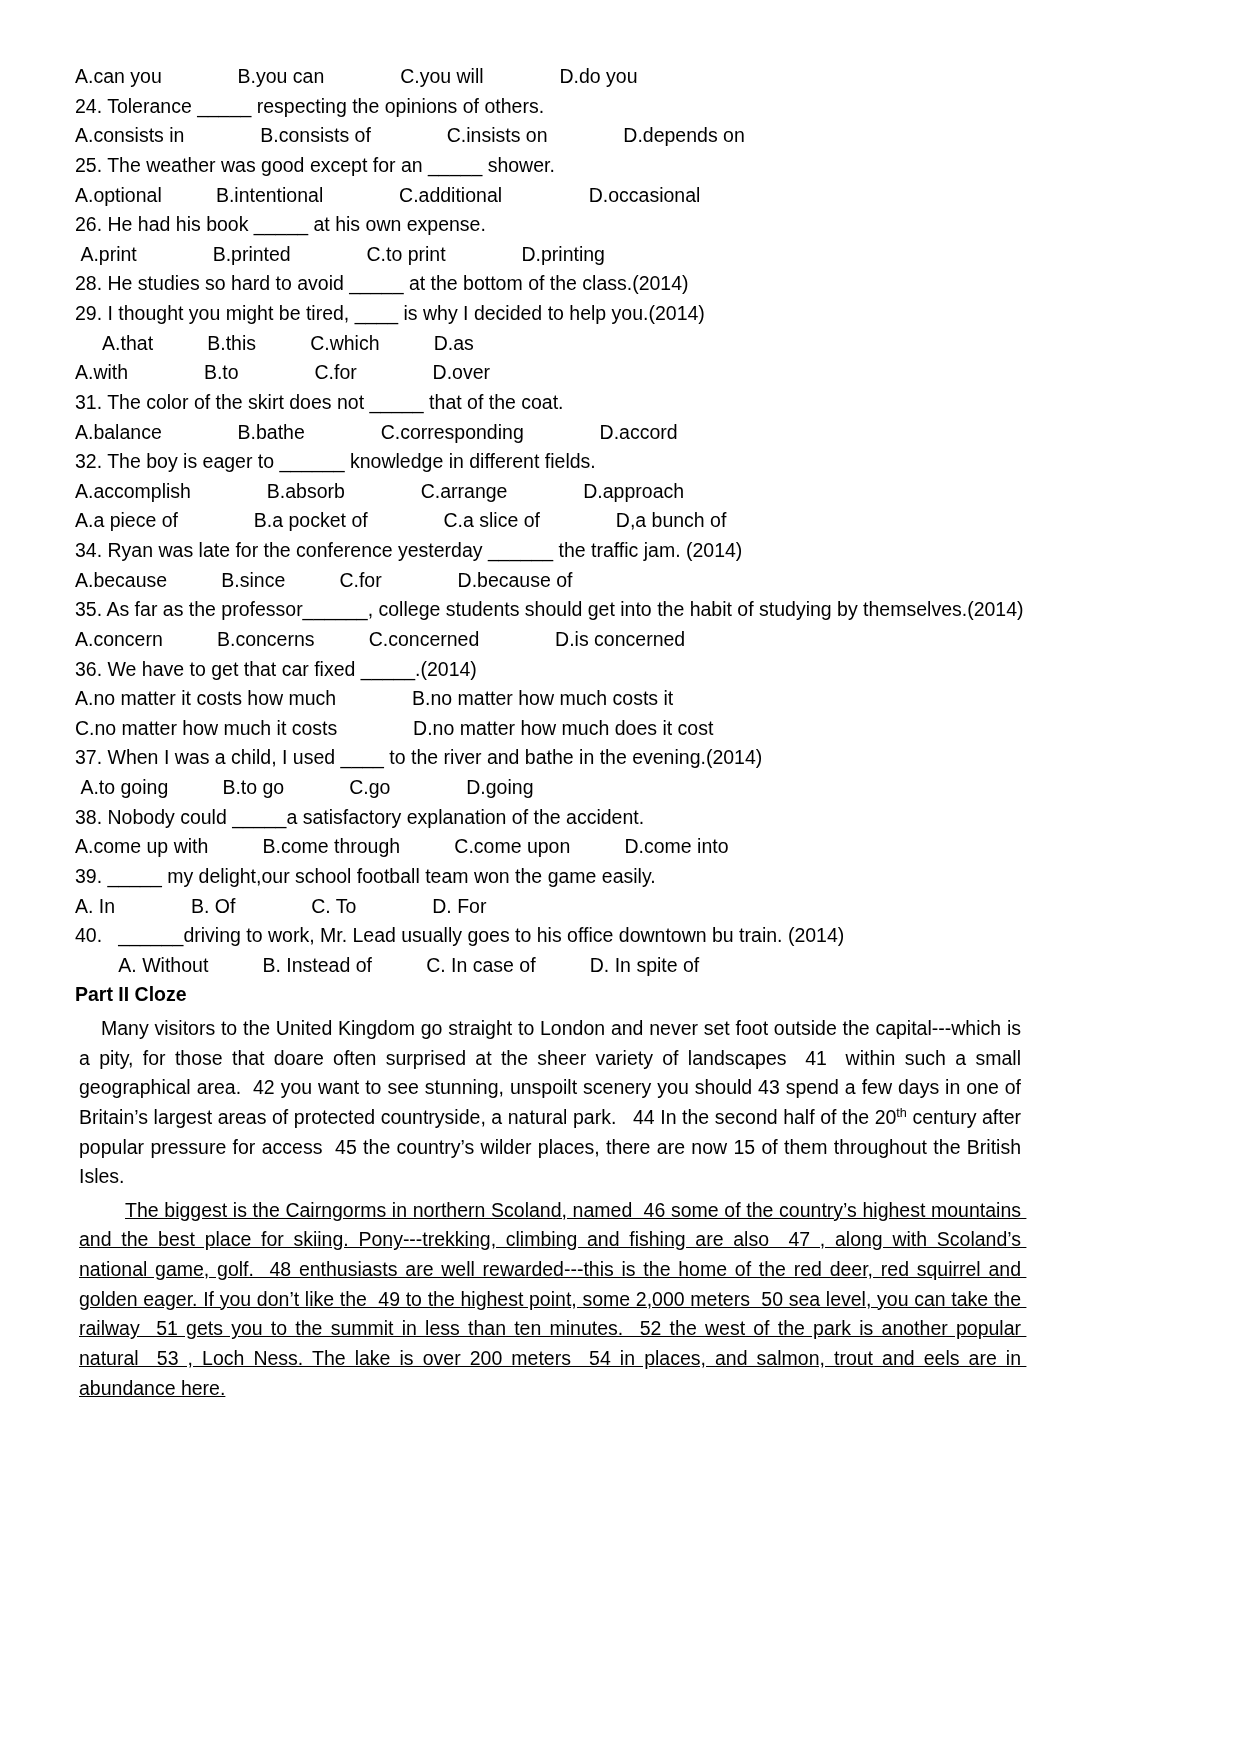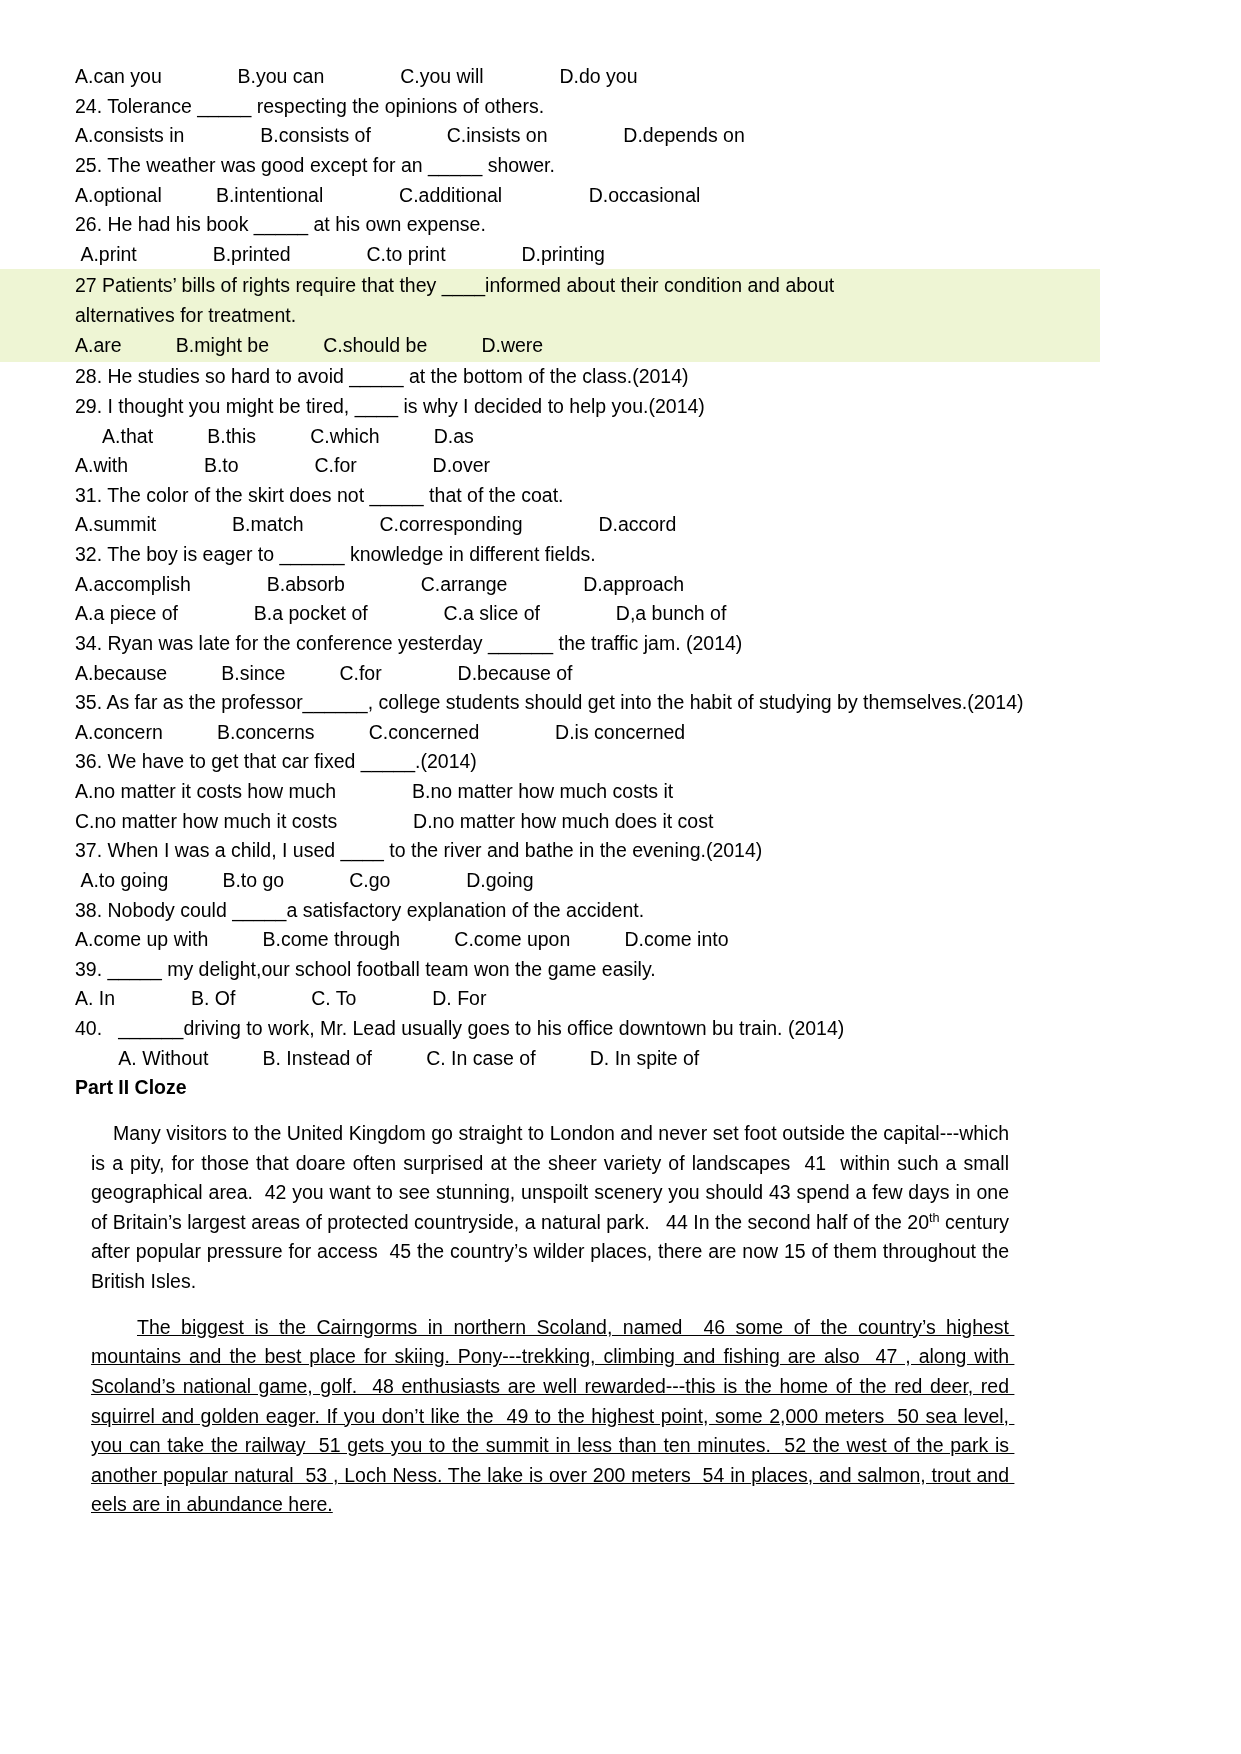--- a/index.html
+++ b/index.html
@@ -36,21 +36,21 @@
     padding-right: 75px;
     padding-top: 2px;
     padding-bottom: 2px;
   }
   .part-title {
     font-weight: bold;
   }
   .cloze-p {
     text-align: justify;
     text-justify: inter-word;
-    margin: 16px;
+    margin: 4px;
     white-space: pre-wrap;
   }
   .cloze-p.indent1 { text-indent: 22px; }
   .cloze-p.indent2 { text-indent: 46px; text-decoration: underline; }
   sup { font-size: 0.65em; vertical-align: super; }
 </style>
 </head>
 <body>
 
 <div class="page">
@@ -59,35 +59,30 @@
 
   <p class="line q-line">24. Tolerance _____ respecting the opinions of others.</p>
   <p class="line opt-line">A.consists in              B.consists of              C.insists on              D.depends on</p>
 
   <p class="line q-line">25. The weather was good except for an _____ shower.</p>
   <p class="line opt-line">A.optional          B.intentional              C.additional                D.occasional</p>
 
   <p class="line q-line">26. He had his book _____ at his own expense.</p>
   <p class="line opt-line"> A.print              B.printed              C.to print              D.printing</p>
 
-  <div class="highlight-block">
-    <p class="line q-line">27 Patients’ bills of rights require that they ____informed about their condition and about</p>
-    <p class="line q-line">alternatives for treatment.</p>
-    <p class="line opt-line">A.are          B.might be          C.should be          D.were</p>
-  </div>
 
   <p class="line q-line">28. He studies so hard to avoid _____ at the bottom of the class.(2014)</p>
 
   <p class="line q-line">29. I thought you might be tired, ____ is why I decided to help you.(2014)</p>
   <p class="line opt-line">     A.that          B.this          C.which          D.as</p>
 
   <p class="line opt-line">A.with              B.to              C.for              D.over</p>
 
   <p class="line q-line">31. The color of the skirt does not _____ that of the coat.</p>
-  <p class="line opt-line">A.summit              B.match              C.corresponding              D.accord</p>
+  <p class="line opt-line">A.balance              B.bathe              C.corresponding              D.accord</p>
 
   <p class="line q-line">32. The boy is eager to ______ knowledge in different fields.</p>
   <p class="line opt-line">A.accomplish              B.absorb              C.arrange              D.approach</p>
 
   <p class="line opt-line">A.a piece of              B.a pocket of              C.a slice of              D,a bunch of</p>
 
   <p class="line q-line">34. Ryan was late for the conference yesterday ______ the traffic jam. (2014)</p>
   <p class="line opt-line">A.because          B.since          C.for              D.because of</p>
 
   <p class="line q-line">35. As far as the professor______, college students should get into the habit of studying by themselves.(2014)</p>

